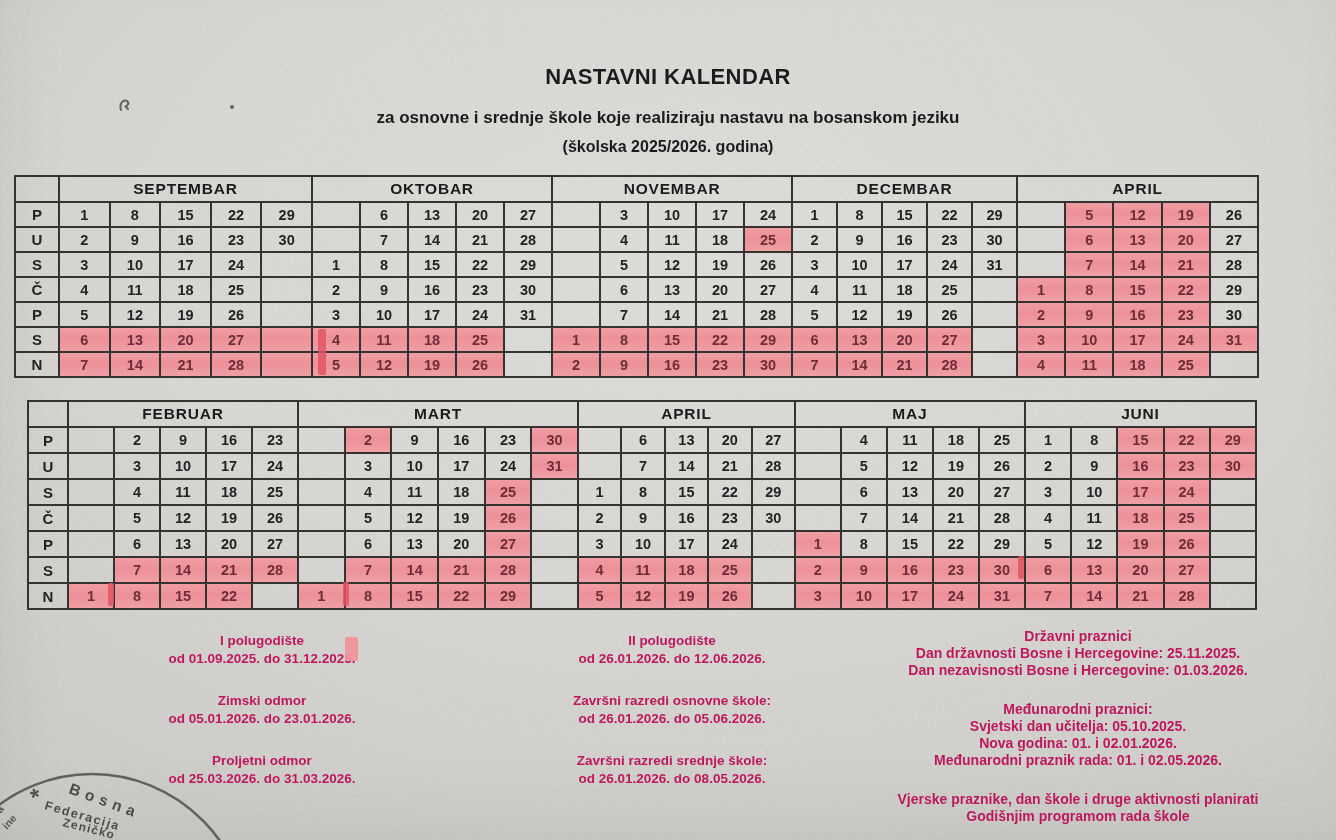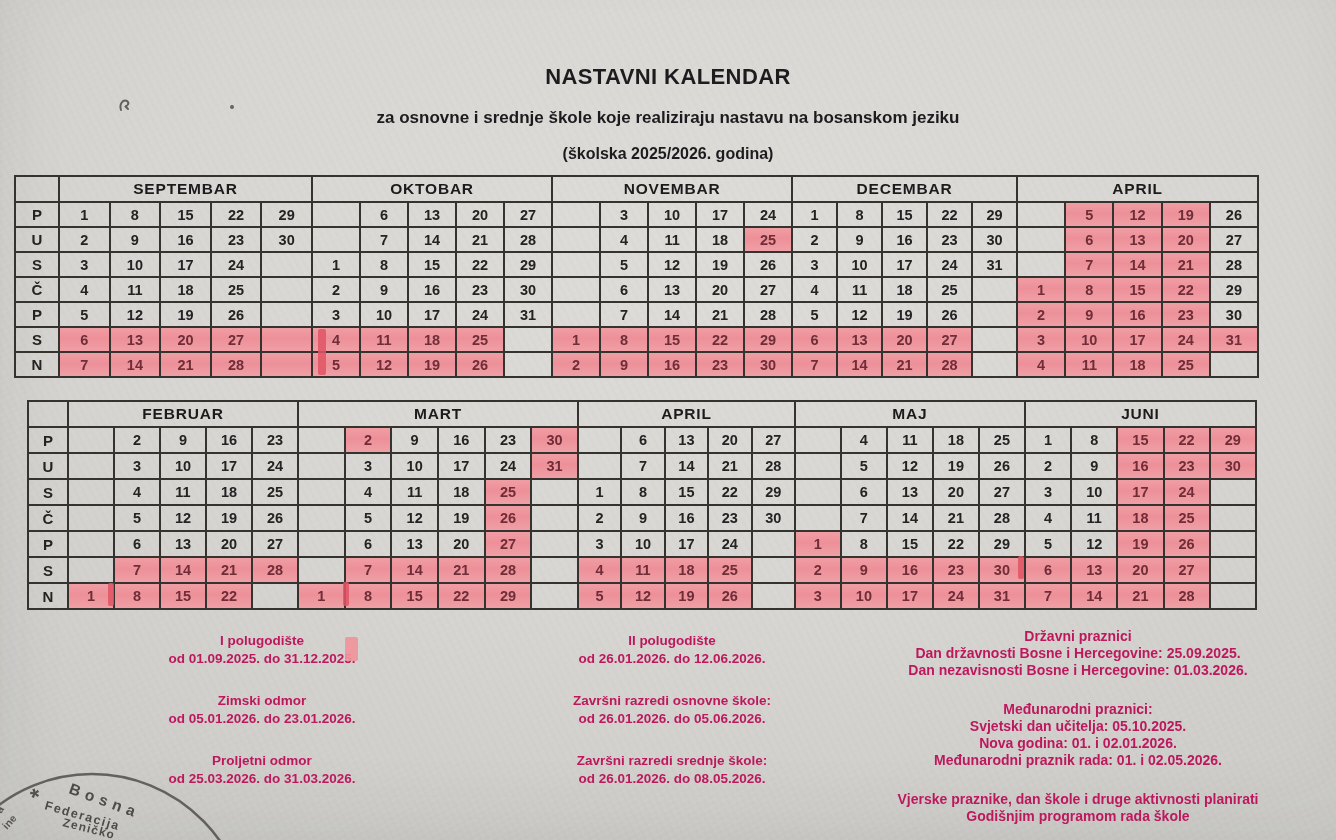--- a/index.html
+++ b/index.html
@@ -16,21 +16,21 @@
   }
   #paper::after{
     content:"";position:absolute;inset:0;pointer-events:none;
     background:
       repeating-linear-gradient(63deg, rgba(110,108,102,.02) 0 3px, rgba(0,0,0,0) 3px 7px),
       repeating-linear-gradient(-27deg, rgba(255,255,255,.03) 0 2px, rgba(0,0,0,0) 2px 6px);
   }
   .hdr{position:absolute;left:0;width:1336px;text-align:center;color:#1c1c1e;font-weight:bold;}
   #title{top:64px;font-size:22px;letter-spacing:.4px;}
   #sub1{top:108px;font-size:17px;}
-  #sub2{top:145px;font-size:16px;}
+  #sub2{top:138px;font-size:16px;}
 
   table.cal{
     position:absolute;border-collapse:collapse;table-layout:fixed;
     border:1px solid #d946ef;
   }
   .cal th,.cal td{
     border:2px solid #353330;
     padding:0;margin:0;text-align:center;vertical-align:middle;
     color:#232323;font-weight:bold;overflow:hidden;white-space:nowrap;
   }
@@ -586,21 +586,21 @@
       <div class="fline">od 26.01.2026. do 05.06.2026.</div>
     </div>
     <div class="fblock">
       <div class="ftitle">Završni razredi srednje škole:</div>
       <div class="fline">od 26.01.2026. do 08.05.2026.</div>
     </div>
   </div>
 <div class="fcol" id="fcol-right">
     <div class="fblock">
       <div class="ftitle">Državni praznici</div>
-      <div class="fline">Dan državnosti Bosne i Hercegovine: 25.09.2025.</div>
+      <div class="fline">Dan državnosti Bosne i Hercegovine: 25.11.2025.</div>
       <div class="fline">Dan nezavisnosti Bosne i Hercegovine: 01.03.2026.</div>
     </div>
     <div class="fblock">
       <div class="ftitle">Međunarodni praznici:</div>
       <div class="fline">Svjetski dan učitelja: 05.10.2025.</div>
       <div class="fline">Nova godina: 01. i 02.01.2026.</div>
       <div class="fline">Međunarodni praznik rada: 01. i 02.05.2026.</div>
     </div>
     <div class="fblock">
       <div class="fline">Vjerske praznike, dan škole i druge aktivnosti planirati</div>

